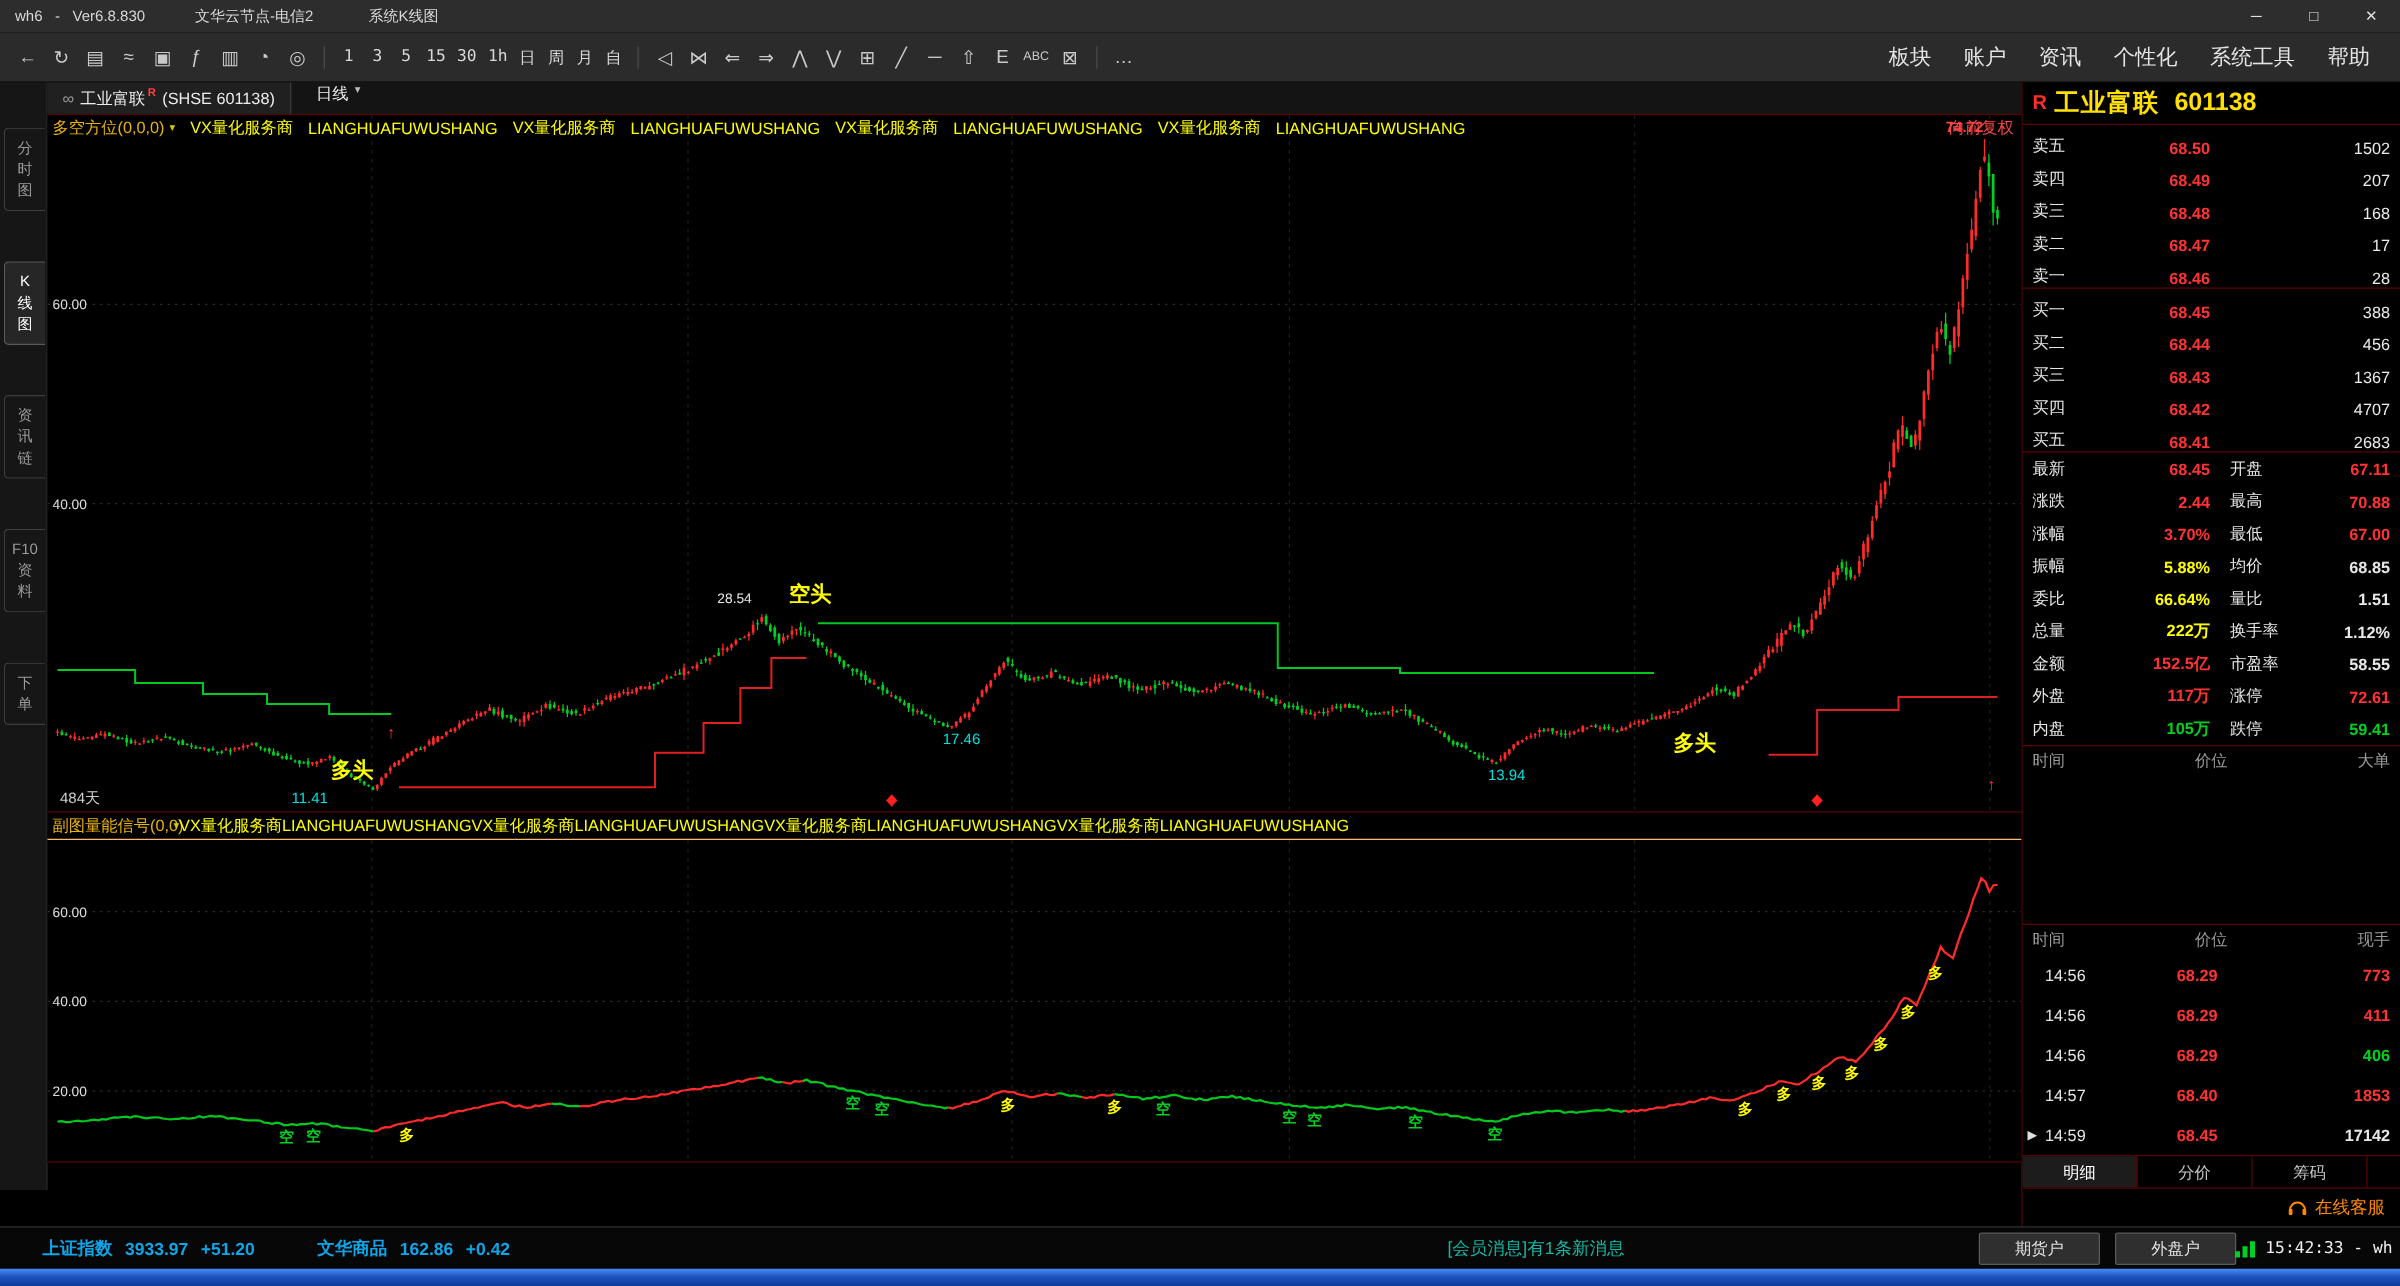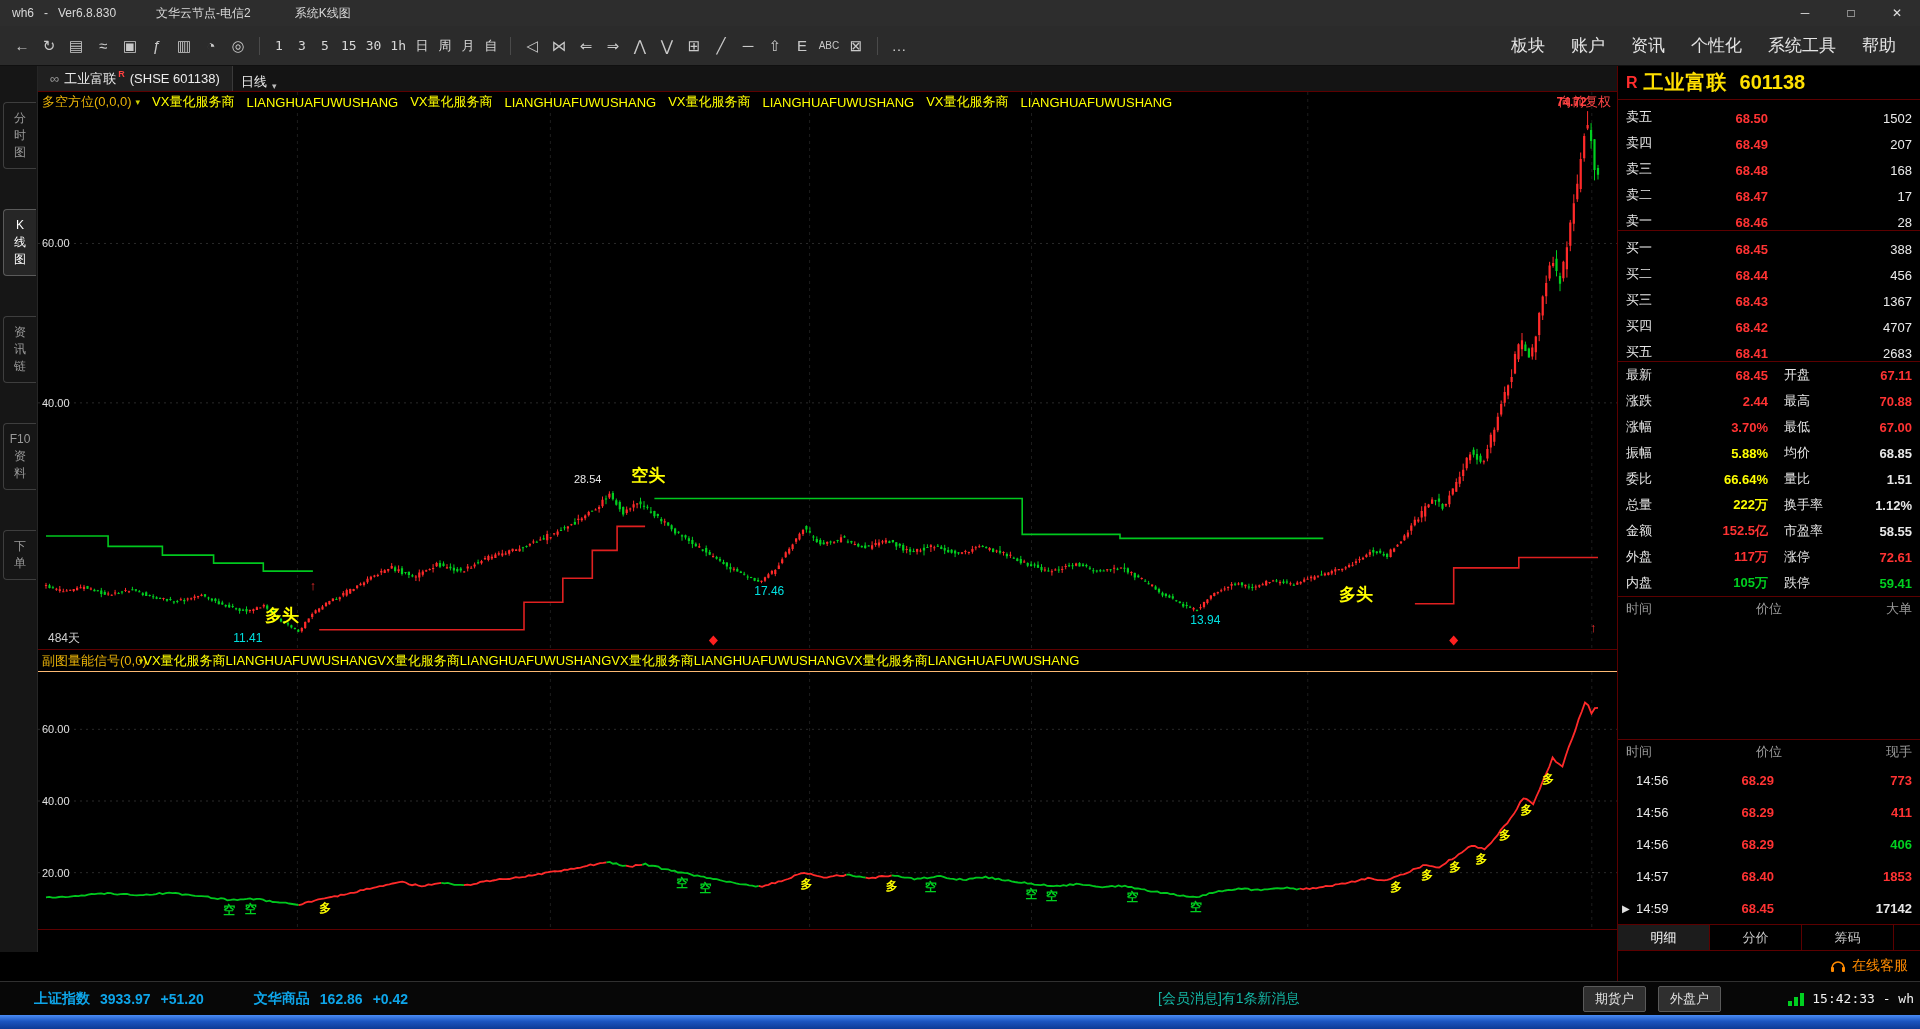--- a/index.html
+++ b/index.html
@@ -25,21 +25,21 @@
 .sidebar{position:absolute;left:0;top:0;width:38px;height:886px;background:#161616;border-right:1px solid #262626}
 .side-tab{width:33px;margin:0 2px 40px 3px;padding:9px 0;border:1px solid #3e3e3e;border-right:none;border-radius:4px 0 0 4px;display:flex;flex-direction:column;align-items:center;gap:4px;font-size:12px;color:#9a9a9a}
 .side-tab:first-child{margin-top:36px}
 .side-tab.active{color:#fff;background:#262626;border-color:#5a5a5a}
 .side-tab span{line-height:13px;white-space:nowrap}
 .chart-col{position:absolute;left:38px;top:0;width:1579px;height:915px;display:flex;flex-direction:column}
 .symbol-row{height:26px;background:#141414;display:flex;align-items:stretch;font-size:13px;border-bottom:1px solid #5c0000}
 .symbol-tab{display:flex;align-items:center;gap:5px;padding:0 12px;background:#202020;border-right:1px solid #3a3a3a;color:#ececec}
 .link-glyph{color:#9a9a9a}
 .sup-flag{color:#ff4040;font-size:9px;align-self:flex-start;margin:3px 0 0 -3px;font-weight:bold}
-.period-dd{display:flex;align-items:flex-end;gap:5px;margin-left:8px;color:#ececec}
+.period-dd{display:flex;align-items:flex-start;gap:5px;margin-left:20px;color:#ececec}
 .dd-caret{font-size:9px;color:#bbb}
 .main-chart{position:relative;height:558px;border-bottom:1px solid #5c0000;background:#000}
 .main-chart svg,.sub-chart svg{display:block}
 .wm-row{position:absolute;top:1px;left:4px;right:6px;display:flex;align-items:center;gap:12px;font-size:13px;pointer-events:none;z-index:3}
 .wm-ind{color:#eab308}
 .wm-caret{color:#cfcf00;font-size:9px;margin-left:-8px}
 .wm-item{color:#ffff00}
 .wm-right{margin-left:auto;color:#ff4646}
 .sub-label-row{height:22px;display:flex;align-items:center;gap:0;padding-left:4px;font-size:13px;border-bottom:1px solid #fdba74;background:#000}
 .sub-chart{position:relative;height:258px;border-bottom:1px solid #5c0000;background:#000}
@@ -75,21 +75,21 @@
 .qp-tab.active{background:#1c1c1c;color:#fff}
 .qp-tab-fill{flex:1}
 .qp-service{height:31px;flex:none;display:flex;align-items:center;justify-content:flex-end;gap:6px;padding-right:12px;color:#ff8a00;font-size:14px;border-top:1px solid #5c0000}
 .c-red{color:#ff3333}.c-green{color:#00d020}.c-yellow{color:#ffff00}.c-white{color:#e8e8e8}
 
 .status-bar{position:absolute;top:981px;left:0;width:1920px;height:34px;background:#070707;border-top:1px solid #303030;font-size:14px}
 .sb-left{position:absolute;left:34px;top:0;height:100%;display:flex;align-items:center;gap:10px;color:#0ea5e9;font-weight:bold}
 .sb-gap{width:30px}
 .sb-msg{position:absolute;left:1158px;top:0;height:100%;display:flex;align-items:center;color:#14b8a6}
 .sb-btns{position:absolute;left:1583px;top:0;height:100%;display:flex;align-items:center;gap:12px}
-.sb-btn{padding:3px 11px;background:#2f2f2f;border:1px solid #5a5a5a;border-radius:2px;color:#e0e0e0;font-size:13px}
+.sb-btn{padding:3px 28px;background:#2f2f2f;border:1px solid #5a5a5a;border-radius:2px;color:#e0e0e0;font-size:13px}
 .sb-right{position:absolute;right:6px;top:0;height:100%;display:flex;align-items:center;gap:8px}
 .signal{display:flex;align-items:flex-end;gap:2px;height:14px}
 .signal i{width:4px;background:#00d020;display:block}
 .signal i:nth-child(1){height:5px}.signal i:nth-child(2){height:9px}.signal i:nth-child(3){height:13px}
 .clock{color:#f0f0f0;font-family:"DejaVu Sans Mono",monospace;font-size:13px}
 .bottom-strip{position:absolute;top:1015px;left:0;width:1920px;height:14px;background:linear-gradient(180deg,#4a8cf5 0%,#1c55c0 45%,#0d3a96 100%)}
 </style>
 </head>
 <body>
 

